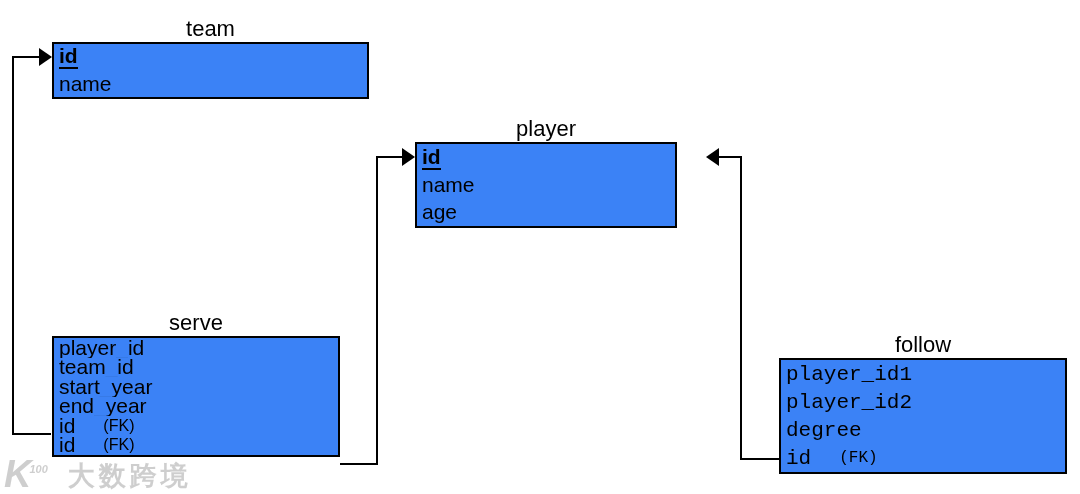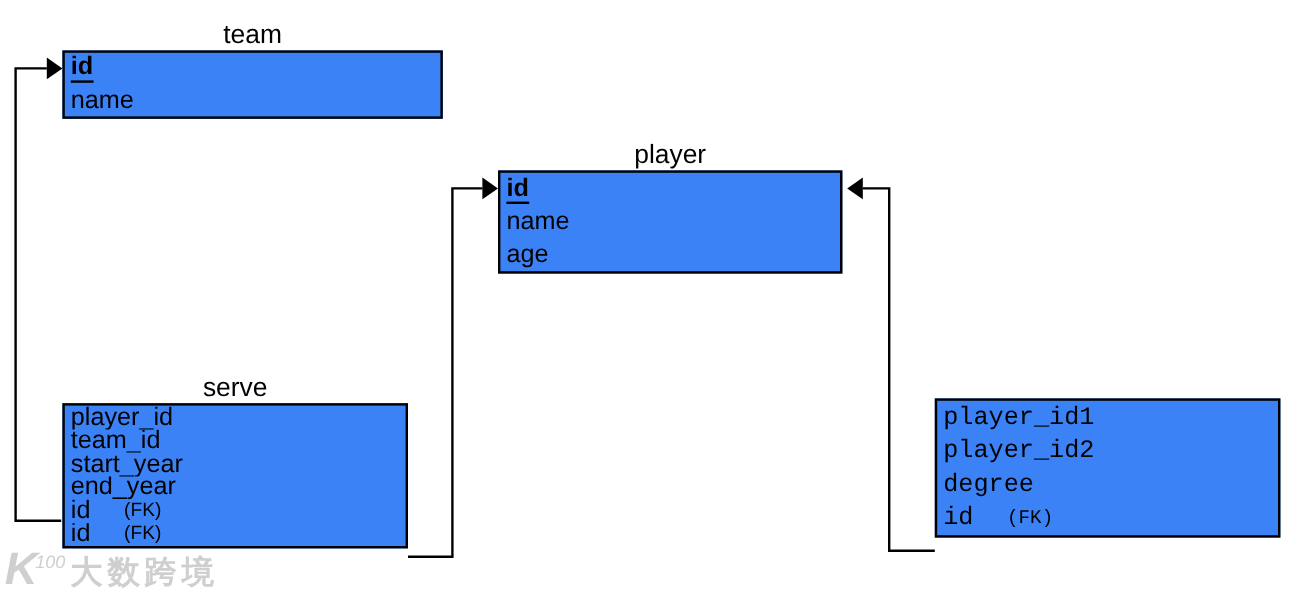--- a/index.html
+++ b/index.html
@@ -34,22 +34,22 @@
   .fk-tag{font-size:16px;margin-left:28px;color:#000;}
   #wires{position:absolute;left:0;top:0;z-index:1;}
   .entity{z-index:2;}
   #watermark{
     position:absolute;left:4px;top:450px;z-index:5;
     display:flex;align-items:flex-end;
     color:#c3c3c3;opacity:0.8;
     pointer-events:none;white-space:nowrap;
   }
   .wm-logo{font-size:38px;line-height:38px;font-weight:bold;font-style:italic;letter-spacing:-2px;}
-  .wm-logo sup{font-size:15px;font-weight:normal;letter-spacing:0;}
-  .wm-text{font-size:27px;line-height:34px;font-weight:bold;letter-spacing:4px;margin-left:4px;}
+  .wm-logo sup{font-size:11px;font-weight:bold;letter-spacing:0;}
+  .wm-text{font-size:27px;line-height:34px;font-weight:bold;letter-spacing:4px;margin-left:20px;}
 </style>
 </head>
 <body>
 
 <div id="canvas">
 
   <svg id="wires" width="1080" height="494" viewBox="0 0 1080 494" fill="none" stroke="#000" stroke-width="2">
 
     <polyline points="51,434 13,434 13,57 39,57"></polyline>
     <polygon points="39,48 52,57 39,66" fill="#000" stroke="none"></polygon>
@@ -66,21 +66,21 @@
     <div class="entity-box" style="height:57px;">
       <div class="field pk">
         <span class="fname">id</span>
       </div>
       <div class="field">
         <span class="fname">name</span>
       </div>
     </div>
   </div>
 
-  <div class="entity" style="left:415px; top:116px; width:287px;">
+  <div class="entity" style="left:415px; top:116px; width:262px;">
     <div class="entity-title">player</div>
     <div class="entity-box" style="height:86px;">
       <div class="field pk">
         <span class="fname">id</span>
       </div>
       <div class="field">
         <span class="fname">name</span>
       </div>
       <div class="field">
         <span class="fname">age</span>
@@ -108,20 +108,21 @@
         <span class="fk-tag">(FK)</span>
       </div>
       <div class="field">
         <span class="fname">id</span>
         <span class="fk-tag">(FK)</span>
       </div>
     </div>
   </div>
 
   <div class="entity" style="left:779px; top:332px; width:288px;">
+    <div class="entity-title">follow</div>
     <div class="entity-box" style="height:116px;font-family:Liberation Mono, monospace;">
       <div class="field">
         <span class="fname">player_id1</span>
       </div>
       <div class="field">
         <span class="fname">player_id2</span>
       </div>
       <div class="field">
         <span class="fname">degree</span>
       </div>

